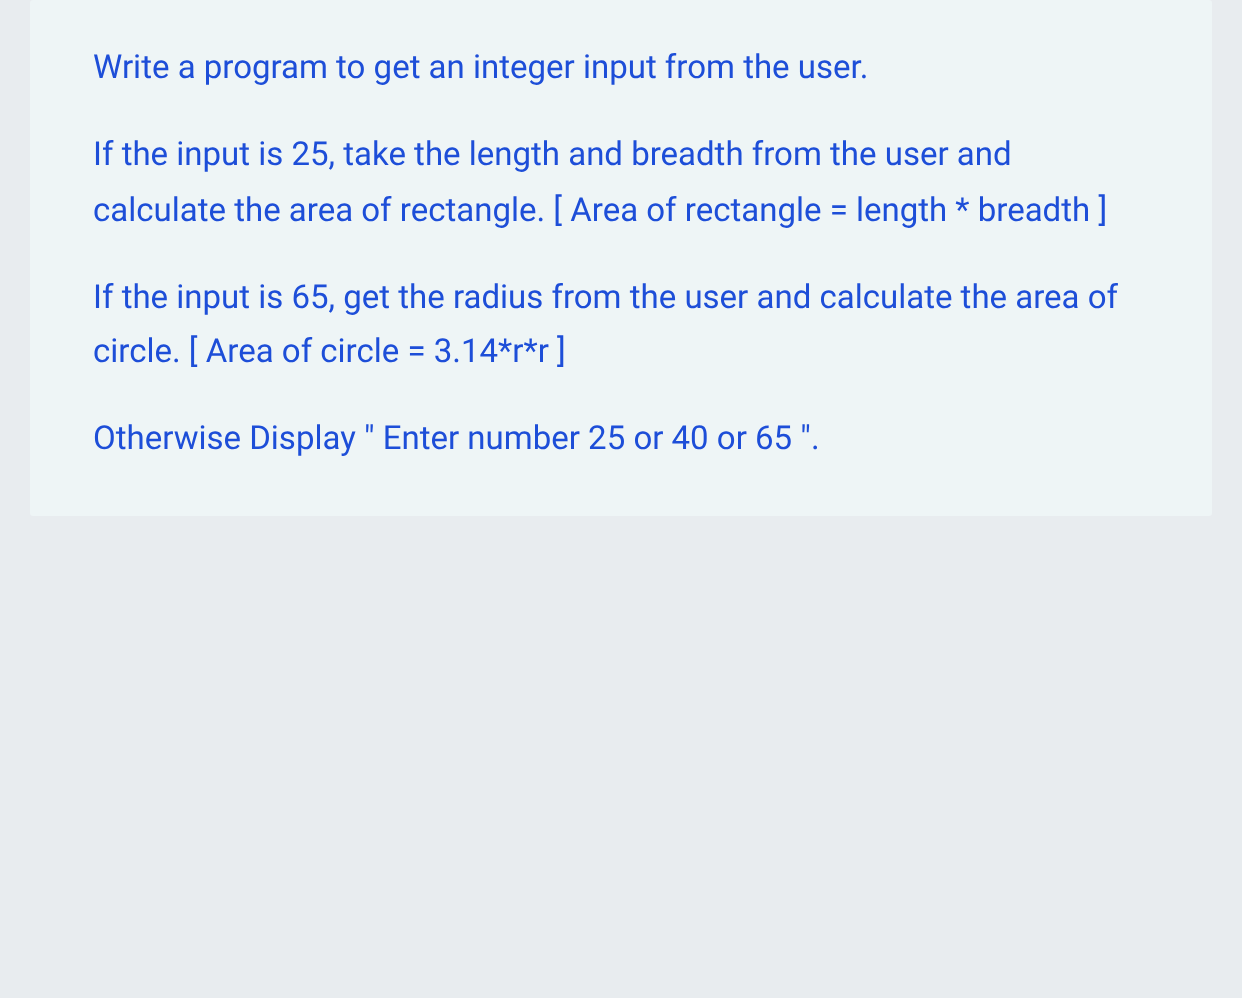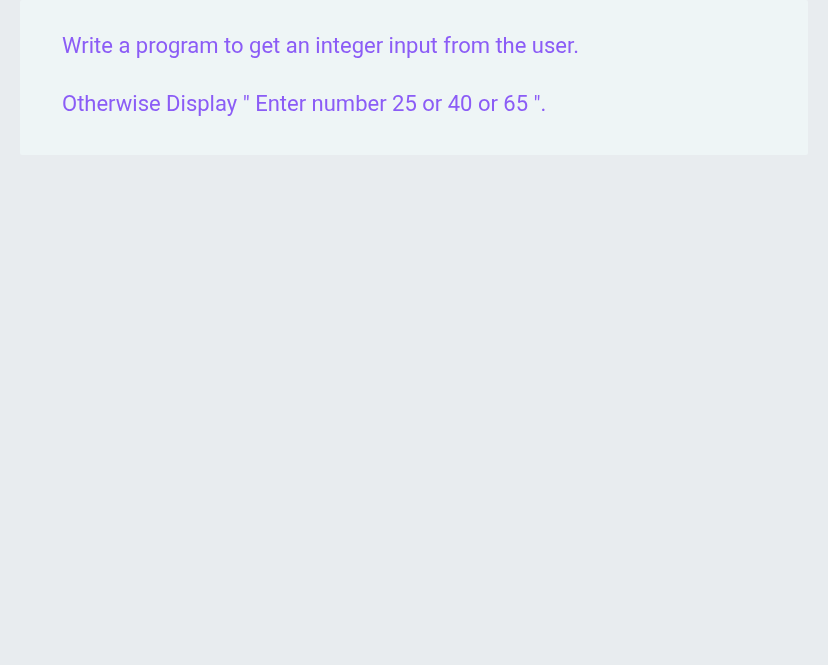--- a/index.html
+++ b/index.html
@@ -19,27 +19,29 @@
     }
     .card {
       background-color: #eef5f6;
       width: 100%;
       padding: 28px 42px 32px 42px;
       border-radius: 2px;
     }
     .paragraph {
       font-size: 22px;
       line-height: 1.65;
-      color: #8b5cf6;
+      color: #1d4ed8;
       margin-bottom: 22px;
       font-weight: 400;
     }
     .paragraph:last-child {
       margin-bottom: 0;
     }
   </style>
 </head>
 <body>
 
 <div class="card">
   <p class="paragraph">Write a program to get an integer input from the user.</p>
+  <p class="paragraph">If the input is 25, take the length and breadth from the user and calculate the area of rectangle. [ Area of rectangle = length * breadth ]</p>
+  <p class="paragraph">If the input is 65, get the radius from the user and calculate the area of circle. [ Area of circle = 3.14*r*r ]</p>
   <p class="paragraph">Otherwise Display " Enter number 25 or 40 or 65 ".</p>
 </div>
 
 </body></html>

